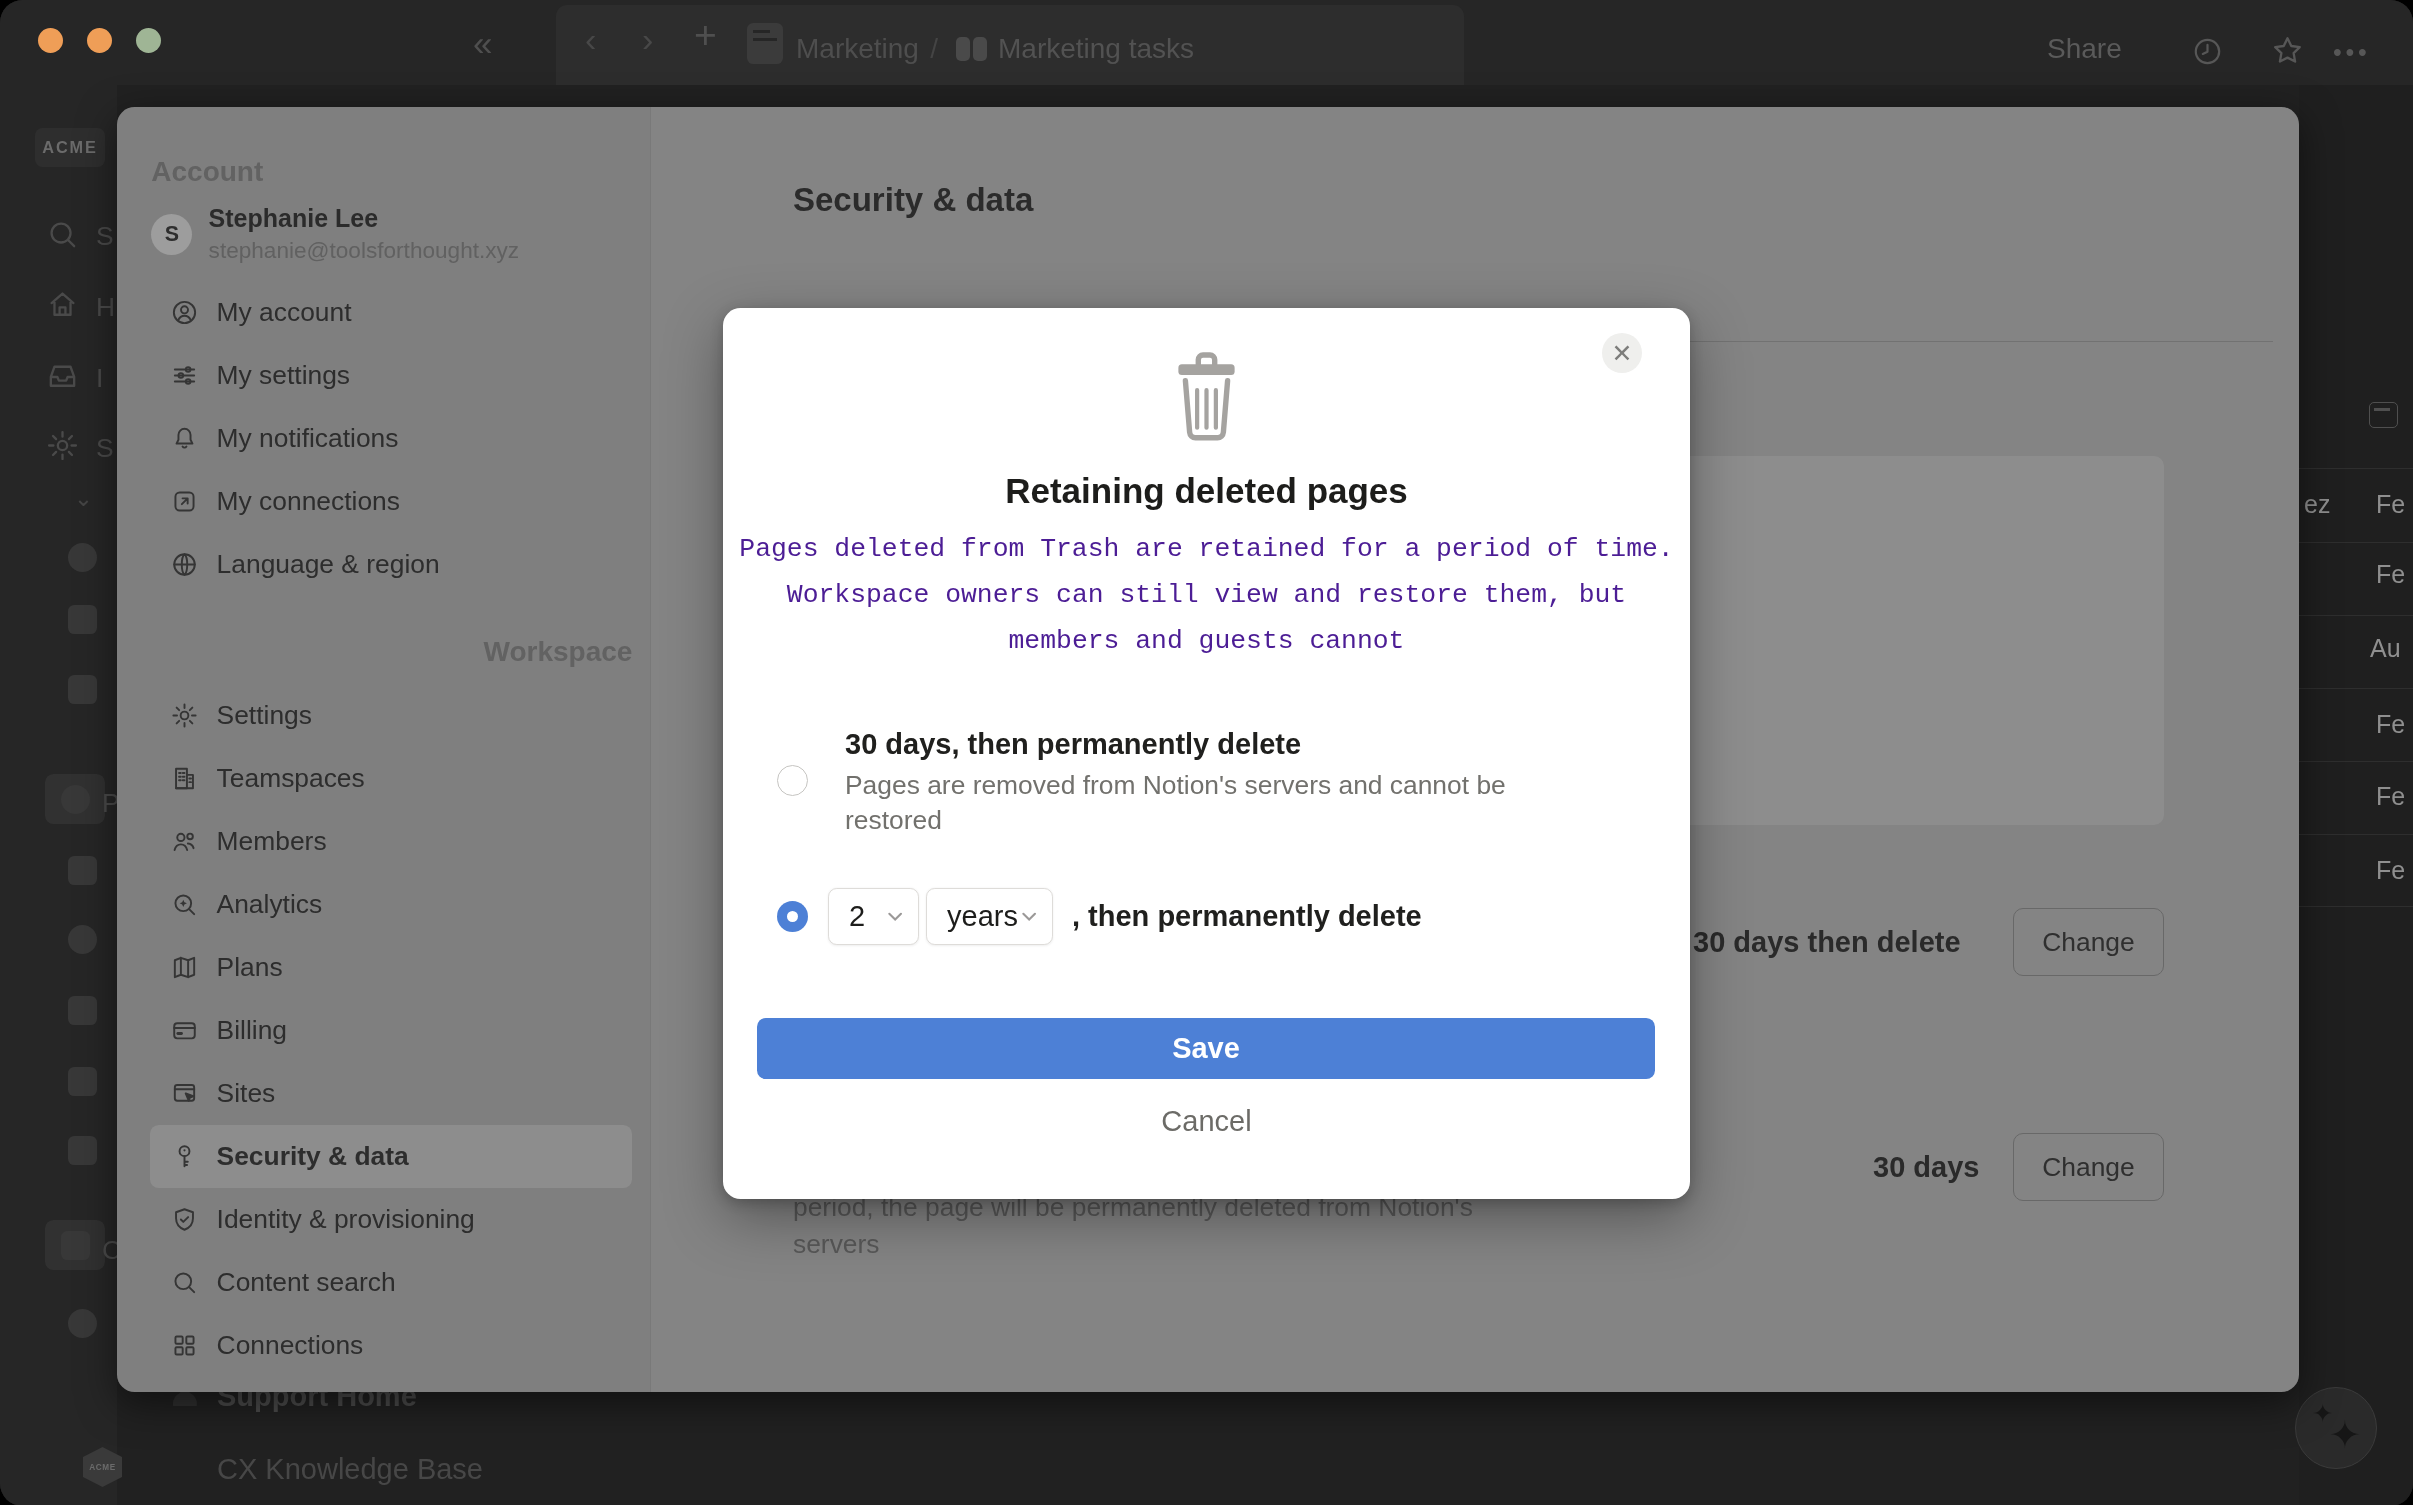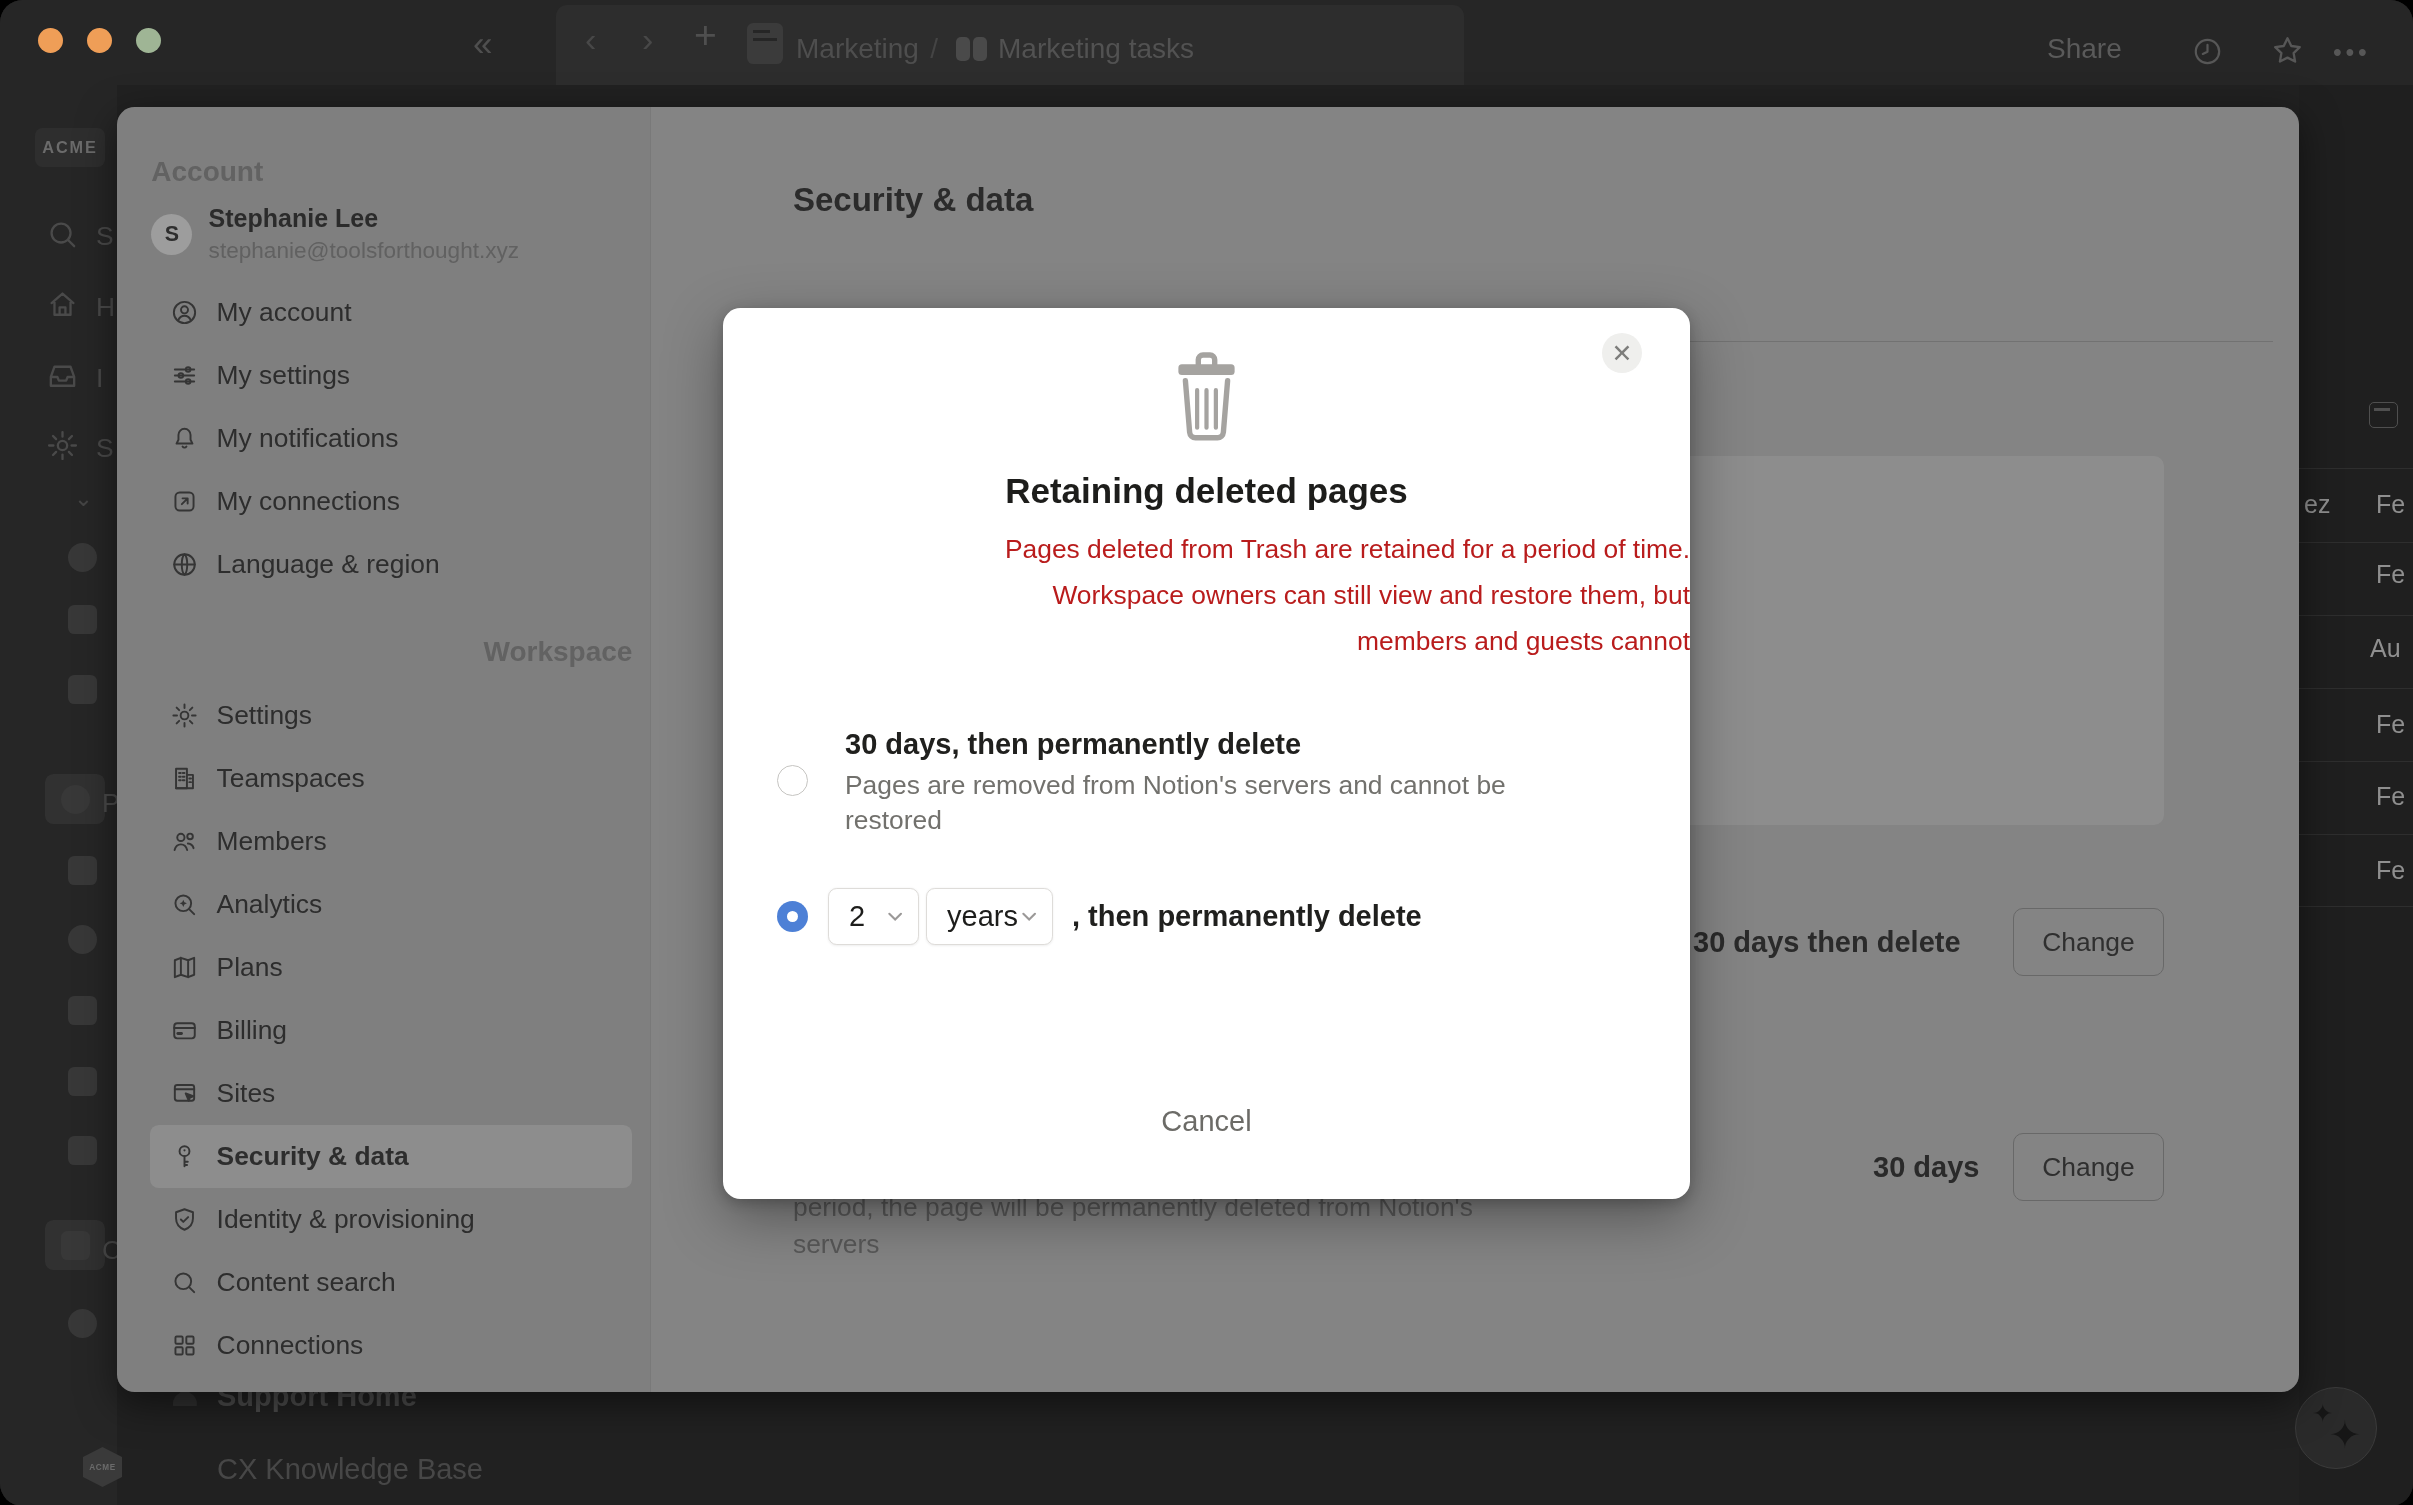--- a/index.html
+++ b/index.html
@@ -46,21 +46,21 @@
   .changebtn{width:151px;height:68px;border:1.3px solid #686868;border-radius:10px;color:#2f2f2f;font-size:26.4px;
              display:flex;align-items:center;justify-content:center;background:transparent;}
   .para{font-size:26.4px;color:#585858;line-height:37px;}
 
   
   .modal{left:723px;top:308px;width:967px;height:891px;background:#fff;border-radius:17.6px;
          box-shadow:0 19px 57px rgba(0,0,0,0.35), 0 3.8px 12.6px rgba(0,0,0,0.2);}
   .close{position:absolute;left:879px;top:25px;width:40px;height:40px;border-radius:50%;background:#efefed;
          color:#7d7d7b;font-size:25px;display:flex;align-items:center;justify-content:center;}
   .m-title{position:absolute;left:0;top:163px;width:100%;text-align:center;font-size:35px;font-weight:700;color:#1d1d1b;}
-  .m-desc{position:absolute;left:0;width:100%;text-align:right;font-size:26.4px;color:#b91c1c;}
+  .m-desc{position:absolute;left:0;width:100%;text-align:center;font-size:26.4px;color:#4c1d95;font-family:Liberation Mono, monospace;}
   .radio{position:absolute;width:31px;height:31px;border-radius:50%;}
   .radio.off{border:1.9px solid #c6c5c2;background:#fff;}
   .radio.on{background:#4d80d6;}
   .radio.on::after{content:"";position:absolute;left:10px;top:10px;width:11.3px;height:11.3px;border-radius:50%;background:#fff;}
   .optlabel{font-size:29px;font-weight:700;color:#20201e;}
   .optsub{font-size:26.4px;color:#72716d;line-height:35px;}
   .dd{position:absolute;height:57px;border:1.3px solid #dedcd9;border-radius:8.8px;background:#fff;
       box-shadow:0 0.6px 2.5px rgba(0,0,0,0.07);display:flex;align-items:center;justify-content:space-between;
       padding:0 15px 0 20px;font-size:29px;color:#1d1d1b;}
   .dd .chev{color:#9b9998;}
@@ -426,17 +426,18 @@
     <div class="dd" style="left:203px;top:580px;width:127px;">
       <span>years</span>
       <span class="chev">
           <svg width="16.3" height="11.3" viewBox="0 0 14 9" fill="none" stroke="currentColor" stroke-width="1.8" stroke-linecap="round">
             <path d="M2 2l5 5 5-5"></path>
           </svg>
         </span>
     </div>
     <div class="abs optlabel" style="left:349px;top:592px;">, then permanently delete</div>
 
+    <div class="savebtn">Save</div>
     <div class="cancel">Cancel</div>
   </div>
 
 </div>
 
 
 </body></html>

